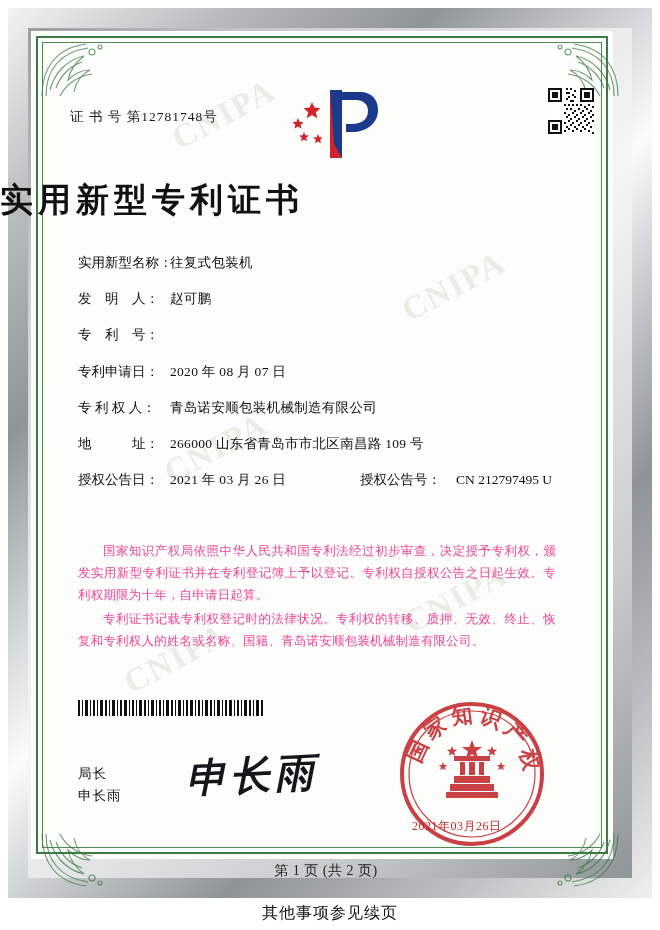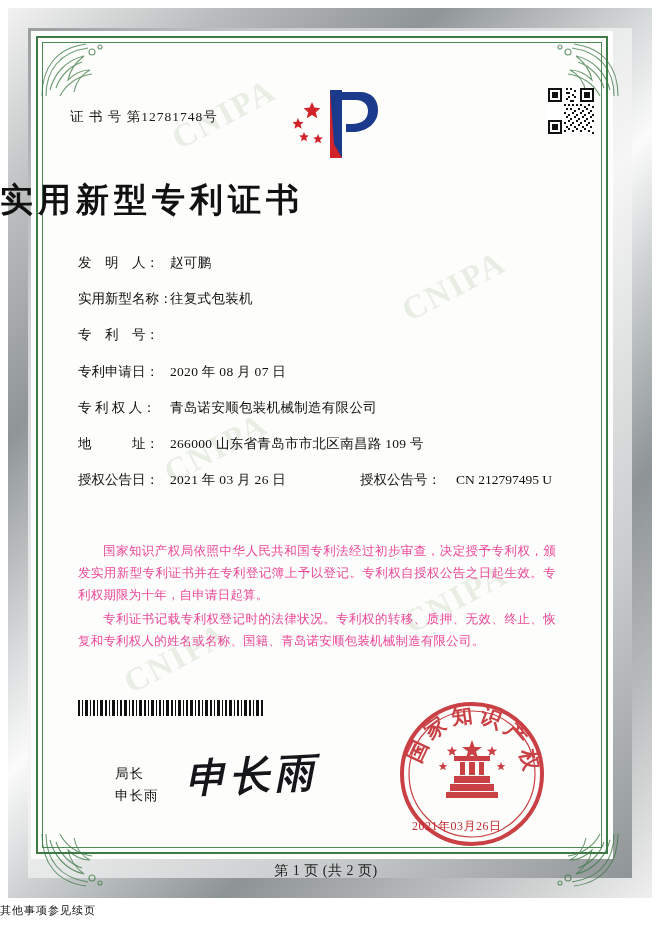--- a/index.html
+++ b/index.html
@@ -168,21 +168,20 @@
   }
 
   
   .sig-label {
     position: absolute;
     left: 78px; top: 763px;
     font-size: 13.5px;
     color: #111;
     line-height: 22px;
     letter-spacing: 1px;
-    margin-left: 37px;
   }
   .sig-script {
     position: absolute;
     left: 186px; top: 748px;
     font-size: 40px;
     font-family: "Liberation Serif", serif;
     color: #15161a;
     font-style: italic;
     font-weight: bold;
     letter-spacing: 4px;
@@ -209,22 +208,22 @@
     position: absolute;
     left: 0; right: 8px; top: 862px;
     text-align: center;
     font-size: 14px;
     color: #222;
     letter-spacing: .5px;
   }
   .bottom-note {
     position: absolute;
     left: 0; right: 0; top: 903px;
-    text-align: left;
-    font-size: 11px;
+    text-align: center;
+    font-size: 16px;
     color: #111;
     letter-spacing: 1px;
   }
 </style>
 </head>
 <body>
 
 <div class="page">
 
   <div class="metal-frame">
@@ -381,26 +380,26 @@
       <polygon points="20,30 21.6,33.8 25.6,34.2 22.6,36.8 23.6,40.8 20,38.6 16.4,40.8 17.4,36.8 14.4,34.2 18.4,33.8"></polygon>
       <polygon points="26,44 27.4,47.2 30.8,47.6 28.2,49.8 29,53.2 26,51.4 23,53.2 23.8,49.8 21.2,47.6 24.6,47.2"></polygon>
       <polygon points="40,46 41.4,49.2 44.8,49.6 42.2,51.8 43,55.2 40,53.4 37,55.2 37.8,51.8 35.2,49.6 38.6,49.2"></polygon>
     </g>
   </svg>
 
   <div class="title">实用新型专利证书</div>
 
   <div class="fields">
     <div class="field-row">
+      <div class="field-label">实用新型名称：</div>
+      <div class="field-value">往复式包装机</div>
+    </div>
+    <div class="field-row">
       <div class="field-label">发　明　人：</div>
       <div class="field-value">赵可鹏</div>
-    </div>
-    <div class="field-row">
-      <div class="field-label">实用新型名称：</div>
-      <div class="field-value">往复式包装机</div>
     </div>
     <div class="field-row">
       <div class="field-label">专　利　号：</div>
     </div>
     <div class="field-row">
       <div class="field-label">专利申请日：</div>
       <div class="field-value">2020 年 08 月 07 日</div>
     </div>
     <div class="field-row">
       <div class="field-label">专 利 权 人：</div>

